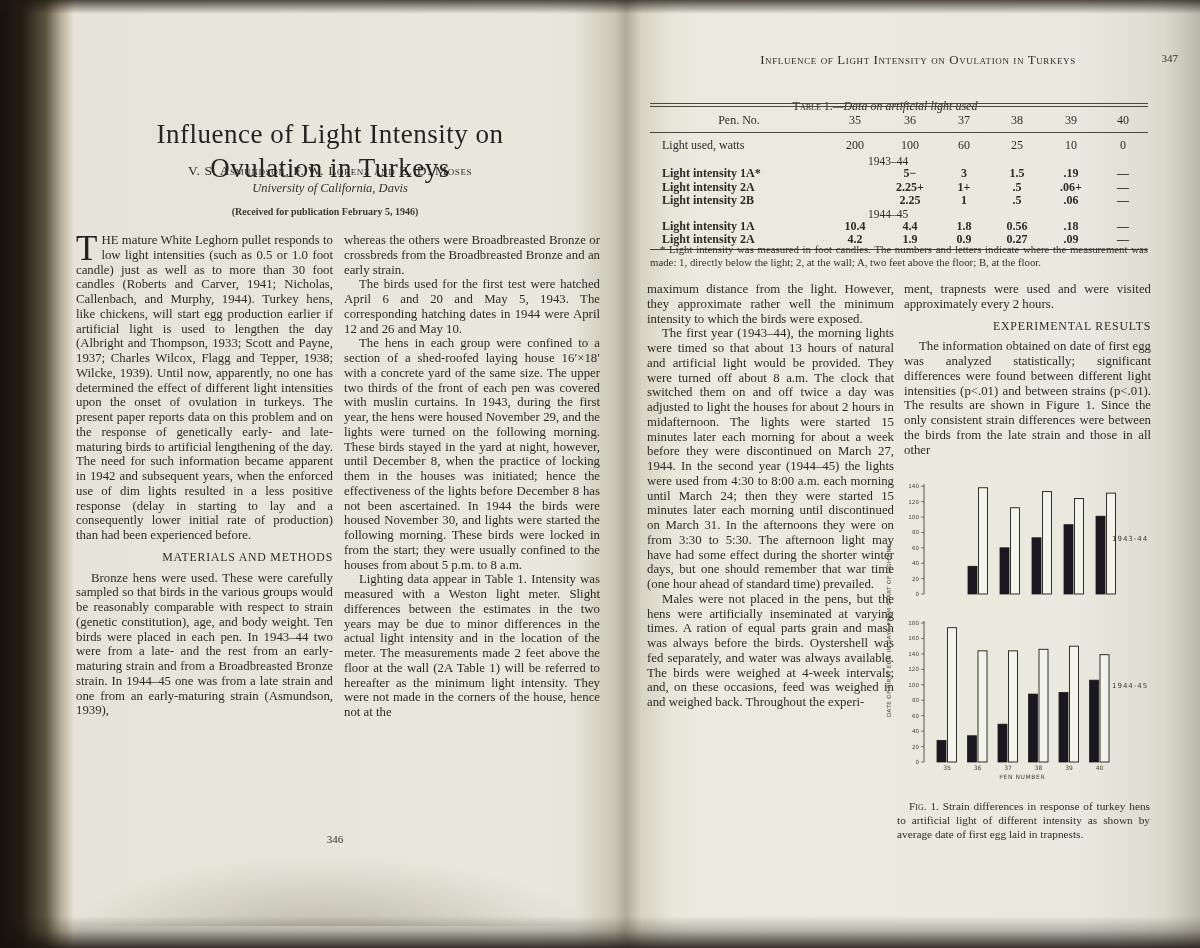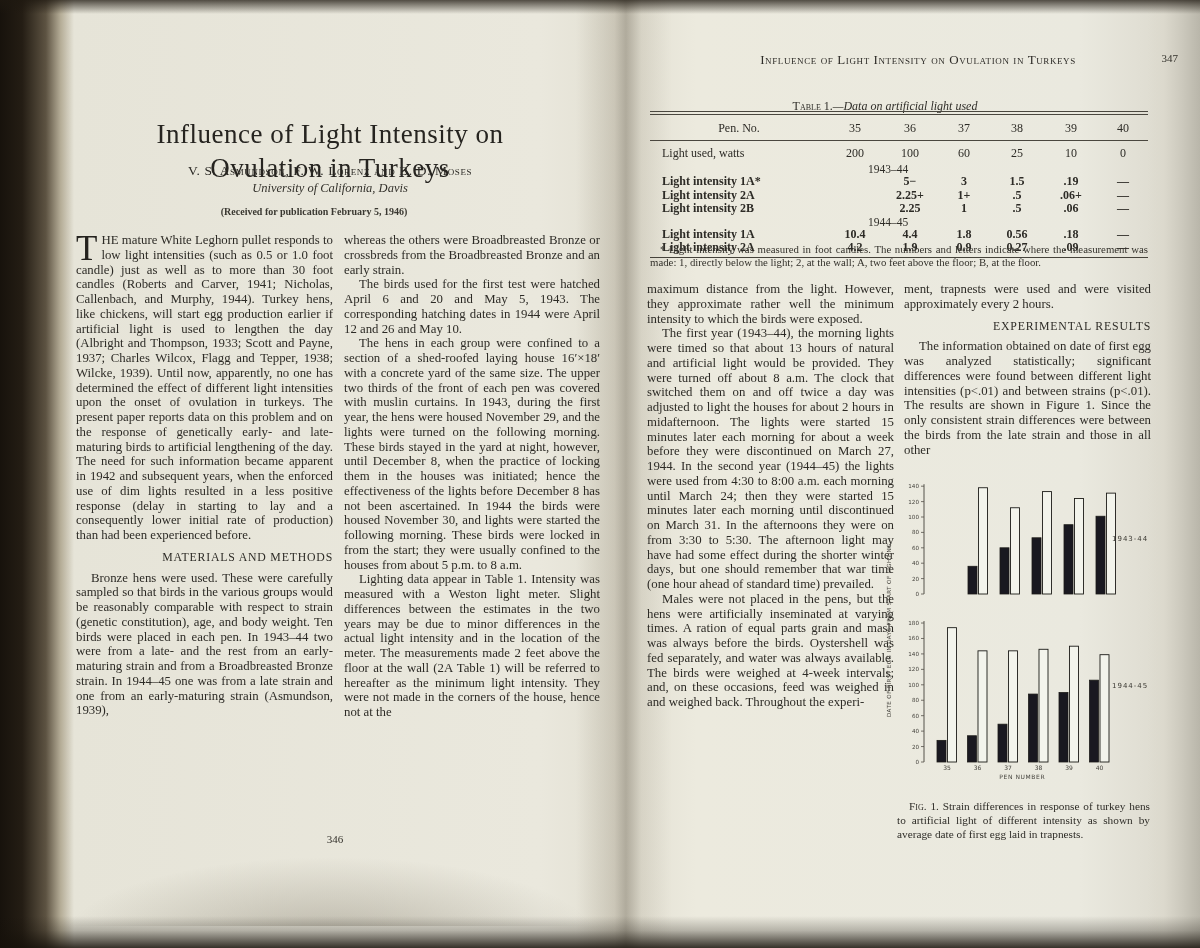--- a/index.html
+++ b/index.html
@@ -74,21 +74,21 @@
   <div class="bottom-curve"></div>
   <div class="edge-top"></div>
   <div class="edge-bottom"></div>
 
   <div class="blk center title" style="left:95px;top:85px;width:470px;margin-top:32px;">
     <div>Influence of Light Intensity on</div>
     <div>Ovulation in Turkeys</div>
   </div>
   <div class="blk center authors" style="left:95px;top:163px;width:470px;">V. S. Asmundson, F. W. Lorenz and B. D. Moses</div>
   <div class="blk center affil" style="left:95px;top:181px;width:470px;">University of California, Davis</div>
-  <div class="blk center received" style="left:79px;top:206px;width:470px;">(Received for publication February 5, 1946)</div>
+  <div class="blk center received" style="left:90px;top:206px;width:470px;">(Received for publication February 5, 1946)</div>
 
   <div class="blk coltext" style="left:76px;top:233px;width:257px;">
     <p><span class="dropcap">T</span><span>HE mature White Leghorn pullet responds to low light intensities (such as 0.5 or 1.0 foot candle) just as well as to more than 30 foot candles (Roberts and Carver, 1941; Nicholas, Callenbach, and Murphy, 1944). Turkey hens, like chickens, will start egg production earlier if artificial light is used to lengthen the day (Albright and Thompson, 1933; Scott and Payne, 1937; Charles Wilcox, Flagg and Tepper, 1938; Wilcke, 1939). Until now, apparently, no one has determined the effect of different light intensities upon the onset of ovulation in turkeys. The present paper reports data on this problem and on the response of genetically early- and late-maturing birds to artificial lengthening of the day. The need for such information became apparent in 1942 and subsequent years, when the enforced use of dim lights resulted in a less positive response (delay in starting to lay and a consequently lower initial rate of production) than had been experienced before.</span></p>
     <div class="sechead">MATERIALS AND METHODS</div>
     <p class="ind">Bronze hens were used. These were carefully sampled so that birds in the various groups would be reasonably comparable with respect to strain (genetic constitution), age, and body weight. Ten birds were placed in each pen. In 1943–44 two were from a late- and the rest from an early-maturing strain and from a Broadbreasted Bronze strain. In 1944–45 one was from a late strain and one from an early-maturing strain (Asmundson, 1939),</p>
   </div>
 
   <div class="blk coltext" style="left:344px;top:233px;width:256px;">
     <p>whereas the others were Broadbreasted Bronze or crossbreds from the Broadbreasted Bronze and an early strain.</p>
     <p class="ind">The birds used for the first test were hatched April 6 and 20 and May 5, 1943. The corresponding hatching dates in 1944 were April 12 and 26 and May 10.</p>
@@ -100,21 +100,21 @@
 
   <div class="blk" style="left:688px;top:52px;width:498px;height:18px;">
     <div class="center runhead" style="position:absolute;left:20px;top:0;width:420px;">Influence of Light Intensity on Ovulation in Turkeys</div>
     <div class="pageno" style="position:absolute;right:8px;top:0;">347</div>
   </div>
 
   <div class="blk center tblcap" style="left:636px;top:87px;width:498px;margin-top:12px;">
     <span class="sc">Table 1.</span><span class="it">—Data on artificial light used</span>
   </div>
 
-  <div class="blk" style="left:650px;top:103px;width:498px;margin-top:8px;">
+  <div class="blk" style="left:650px;top:103px;width:498px;">
     <div class="rule-top"></div>
     <table class="lighttable">
       <colgroup>
         <col style="width:178px">
           <col style="width:54px">
           <col style="width:56px">
           <col style="width:52px">
           <col style="width:54px">
           <col style="width:54px">
           <col style="width:50px">

